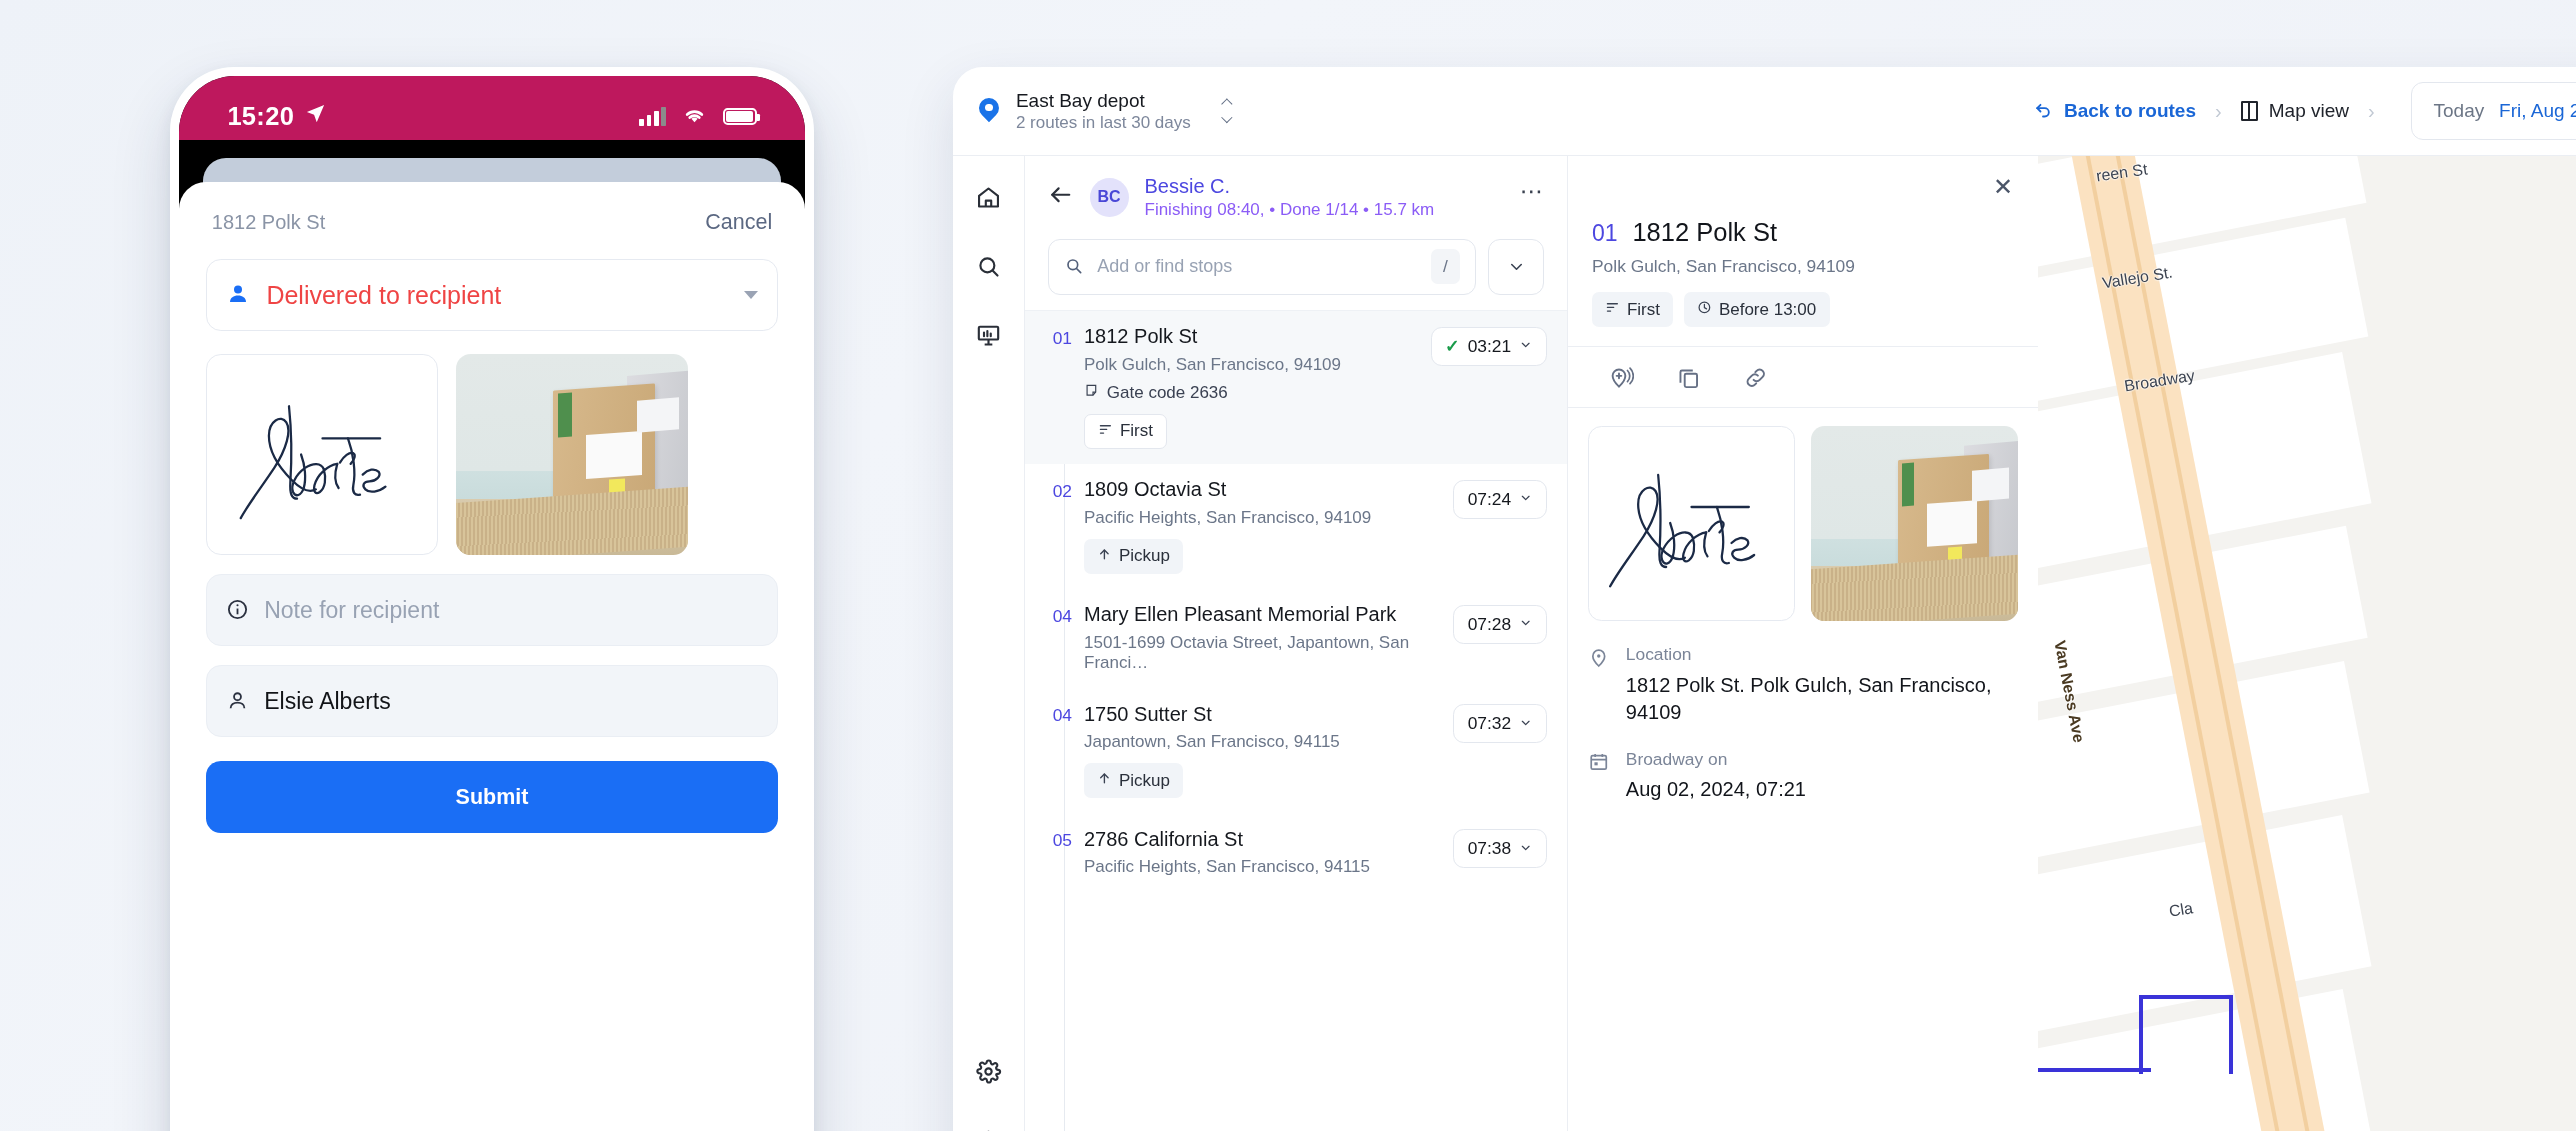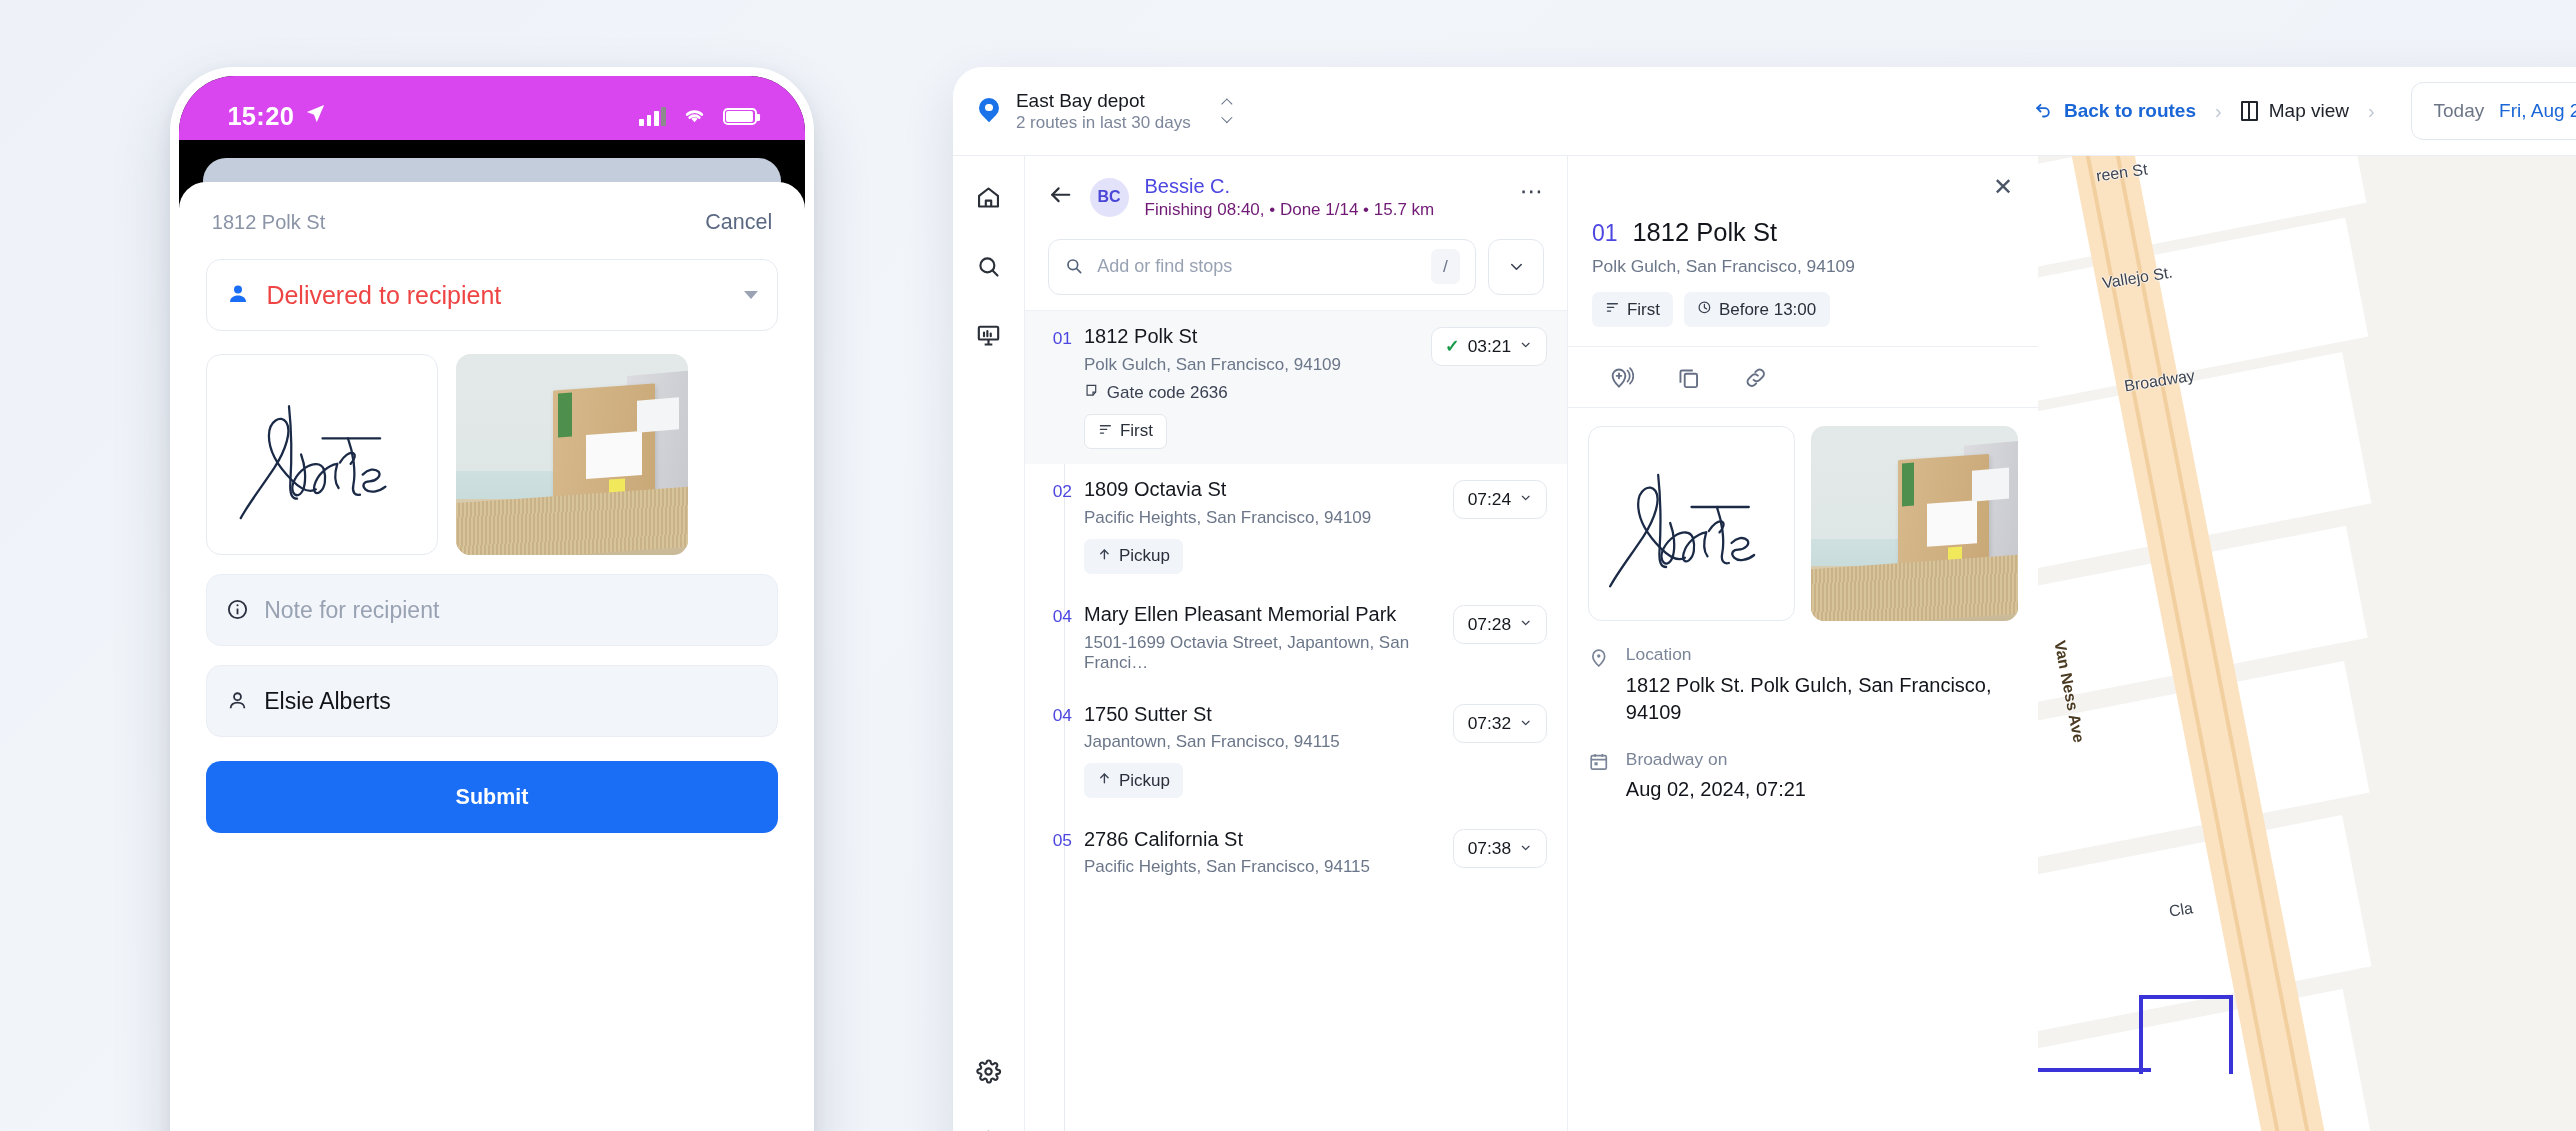--- a/index.html
+++ b/index.html
@@ -18,21 +18,21 @@
     background: #ffffff;
     border-radius: 64px;
     box-shadow: 0 27px 60px rgba(30,45,80,.16), 0 5.4px 16px rgba(30,45,80,.08);
     padding: 9.4px;
   }
   .phone-screen {
     position: relative; width: 100%; height: 100%;
     border-radius: 56px; overflow: hidden; background: #000;
   }
   .status-bar {
-    position: relative; height: 64px; background: #d946ef; color: #fff;
+    position: relative; height: 64px; background: #be185d; color: #fff;
     display: flex; align-items: center; justify-content: space-between;
     padding: 16px 48px 0 48px;
   }
   .status-time { font-size: 25.5px; font-weight: 600; letter-spacing: 0.3px;
     display: flex; align-items: center; gap: 9.4px; }
   .loc-arrow { display:inline-block; }
   .status-right { display: flex; align-items: center; gap: 14.8px; }
   .sig-bars { display: flex; align-items: flex-end; gap: 2.7px; height: 19px; }
   .sig-bars i { display:block; width: 4.7px; background: #fff; border-radius: 0.7px; }
   .sig-bars i:nth-child(1){height:7.4px}
@@ -145,21 +145,21 @@
   .stops { width: 543px; flex: 0 0 543px; border-right: 0.7px solid #ebeef3;
     display: flex; flex-direction: column; min-height: 0; }
   .stops-head { padding: 17.4px 23px 14.8px 23px; border-bottom: 0.7px solid #eef1f5; }
   .driver-row { display: flex; align-items: center; gap: 16px; }
   .arrow-left { font-size: 25.5px; color: #2b303a; }
   .avatar { width: 39px; height: 39px; border-radius: 50%; background: #e3e2fb;
     color: #4a47d6; font-size: 16px; font-weight: 700;
     display:flex; align-items:center; justify-content:center; }
   .driver-info { line-height: 1.3; flex: 1; }
   .driver-name { font-size: 20px; color: #4c47e0; font-weight: 400; }
-  .driver-sub { font-size: 17px; color: #701a75; }
+  .driver-sub { font-size: 17px; color: #8b5cf6; }
   .dots { color:#3b4250; font-size: 23px; letter-spacing: 1.3px; padding-bottom: 12px; }
   .search-row { display: flex; gap: 12px; margin-top: 17.4px; }
   .search-box { flex: 1; height: 56px; border: 0.7px solid #e3e7ee; border-radius: 12px;
     display:flex; align-items:center; padding: 0 14.8px; gap: 13.4px; }
   .search-box .ph { flex: 1; font-size: 18px; color: #98a2b3; }
   .slash { width: 29.5px; height: 35px; background:#f3f5f8; border-radius: 6.7px;
     display:flex; align-items:center; justify-content:center; color:#6a7488; font-size: 17.4px; }
   .dd-btn { width: 56px; height: 56px; border: 0.7px solid #e3e7ee; border-radius: 12px;
     display:flex; align-items:center; justify-content:center; }
 

